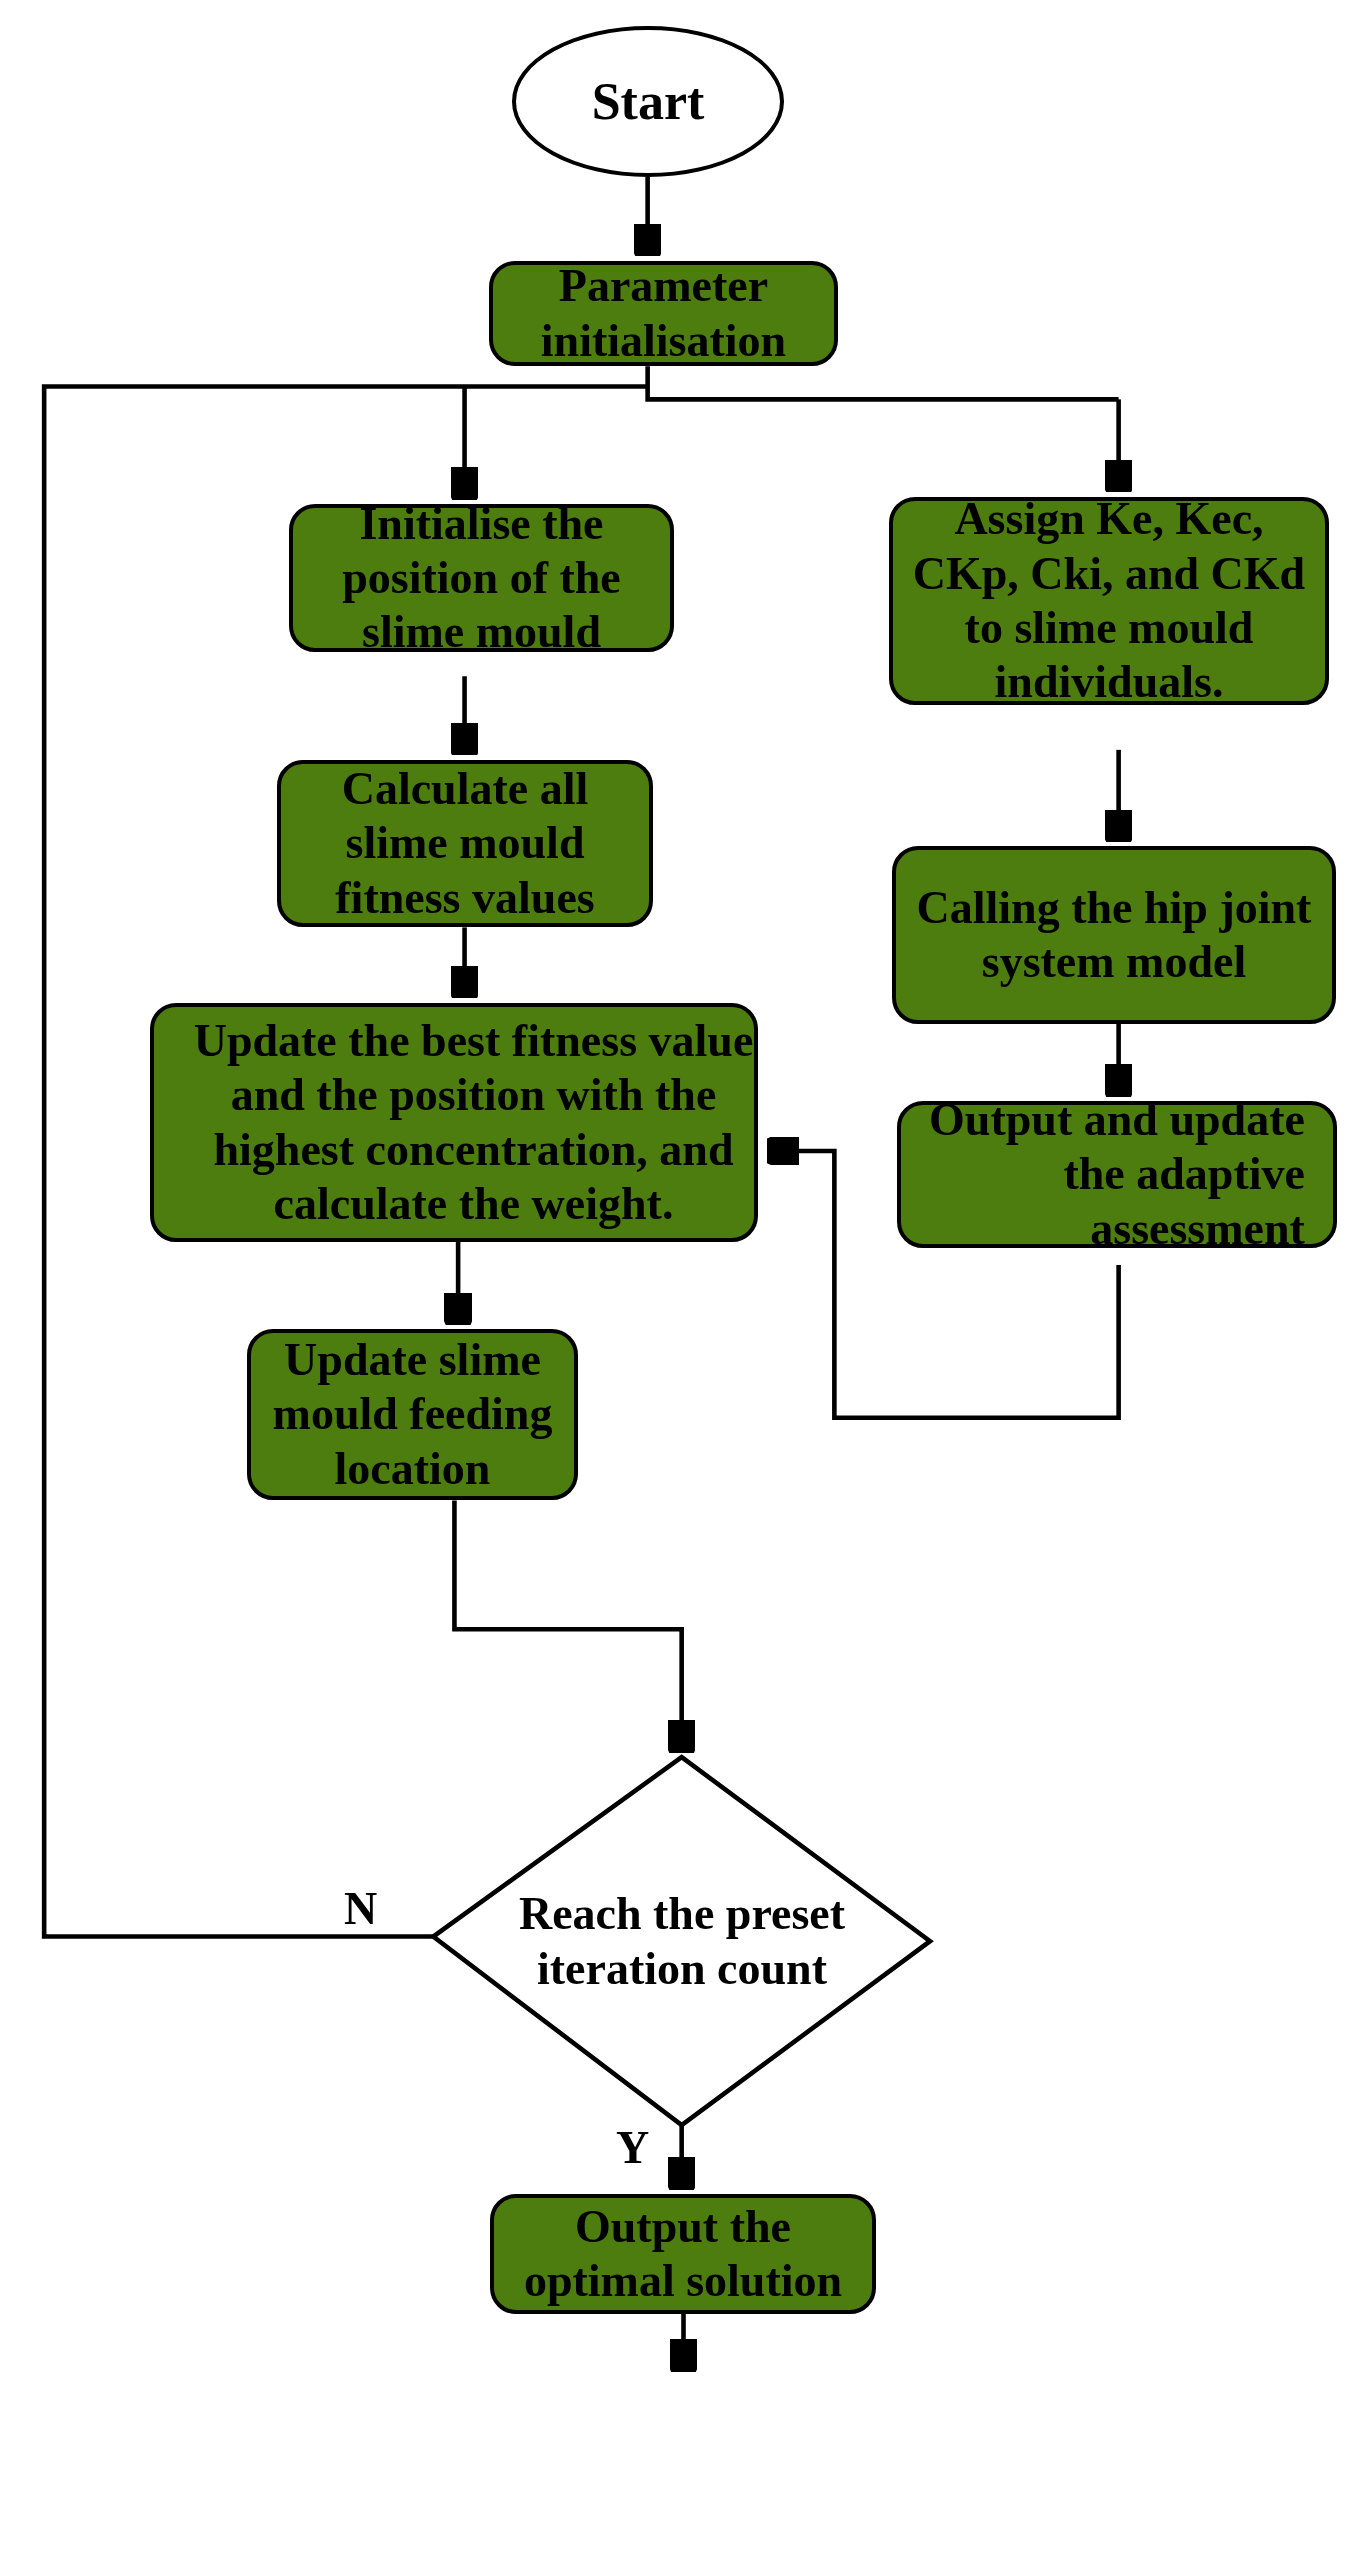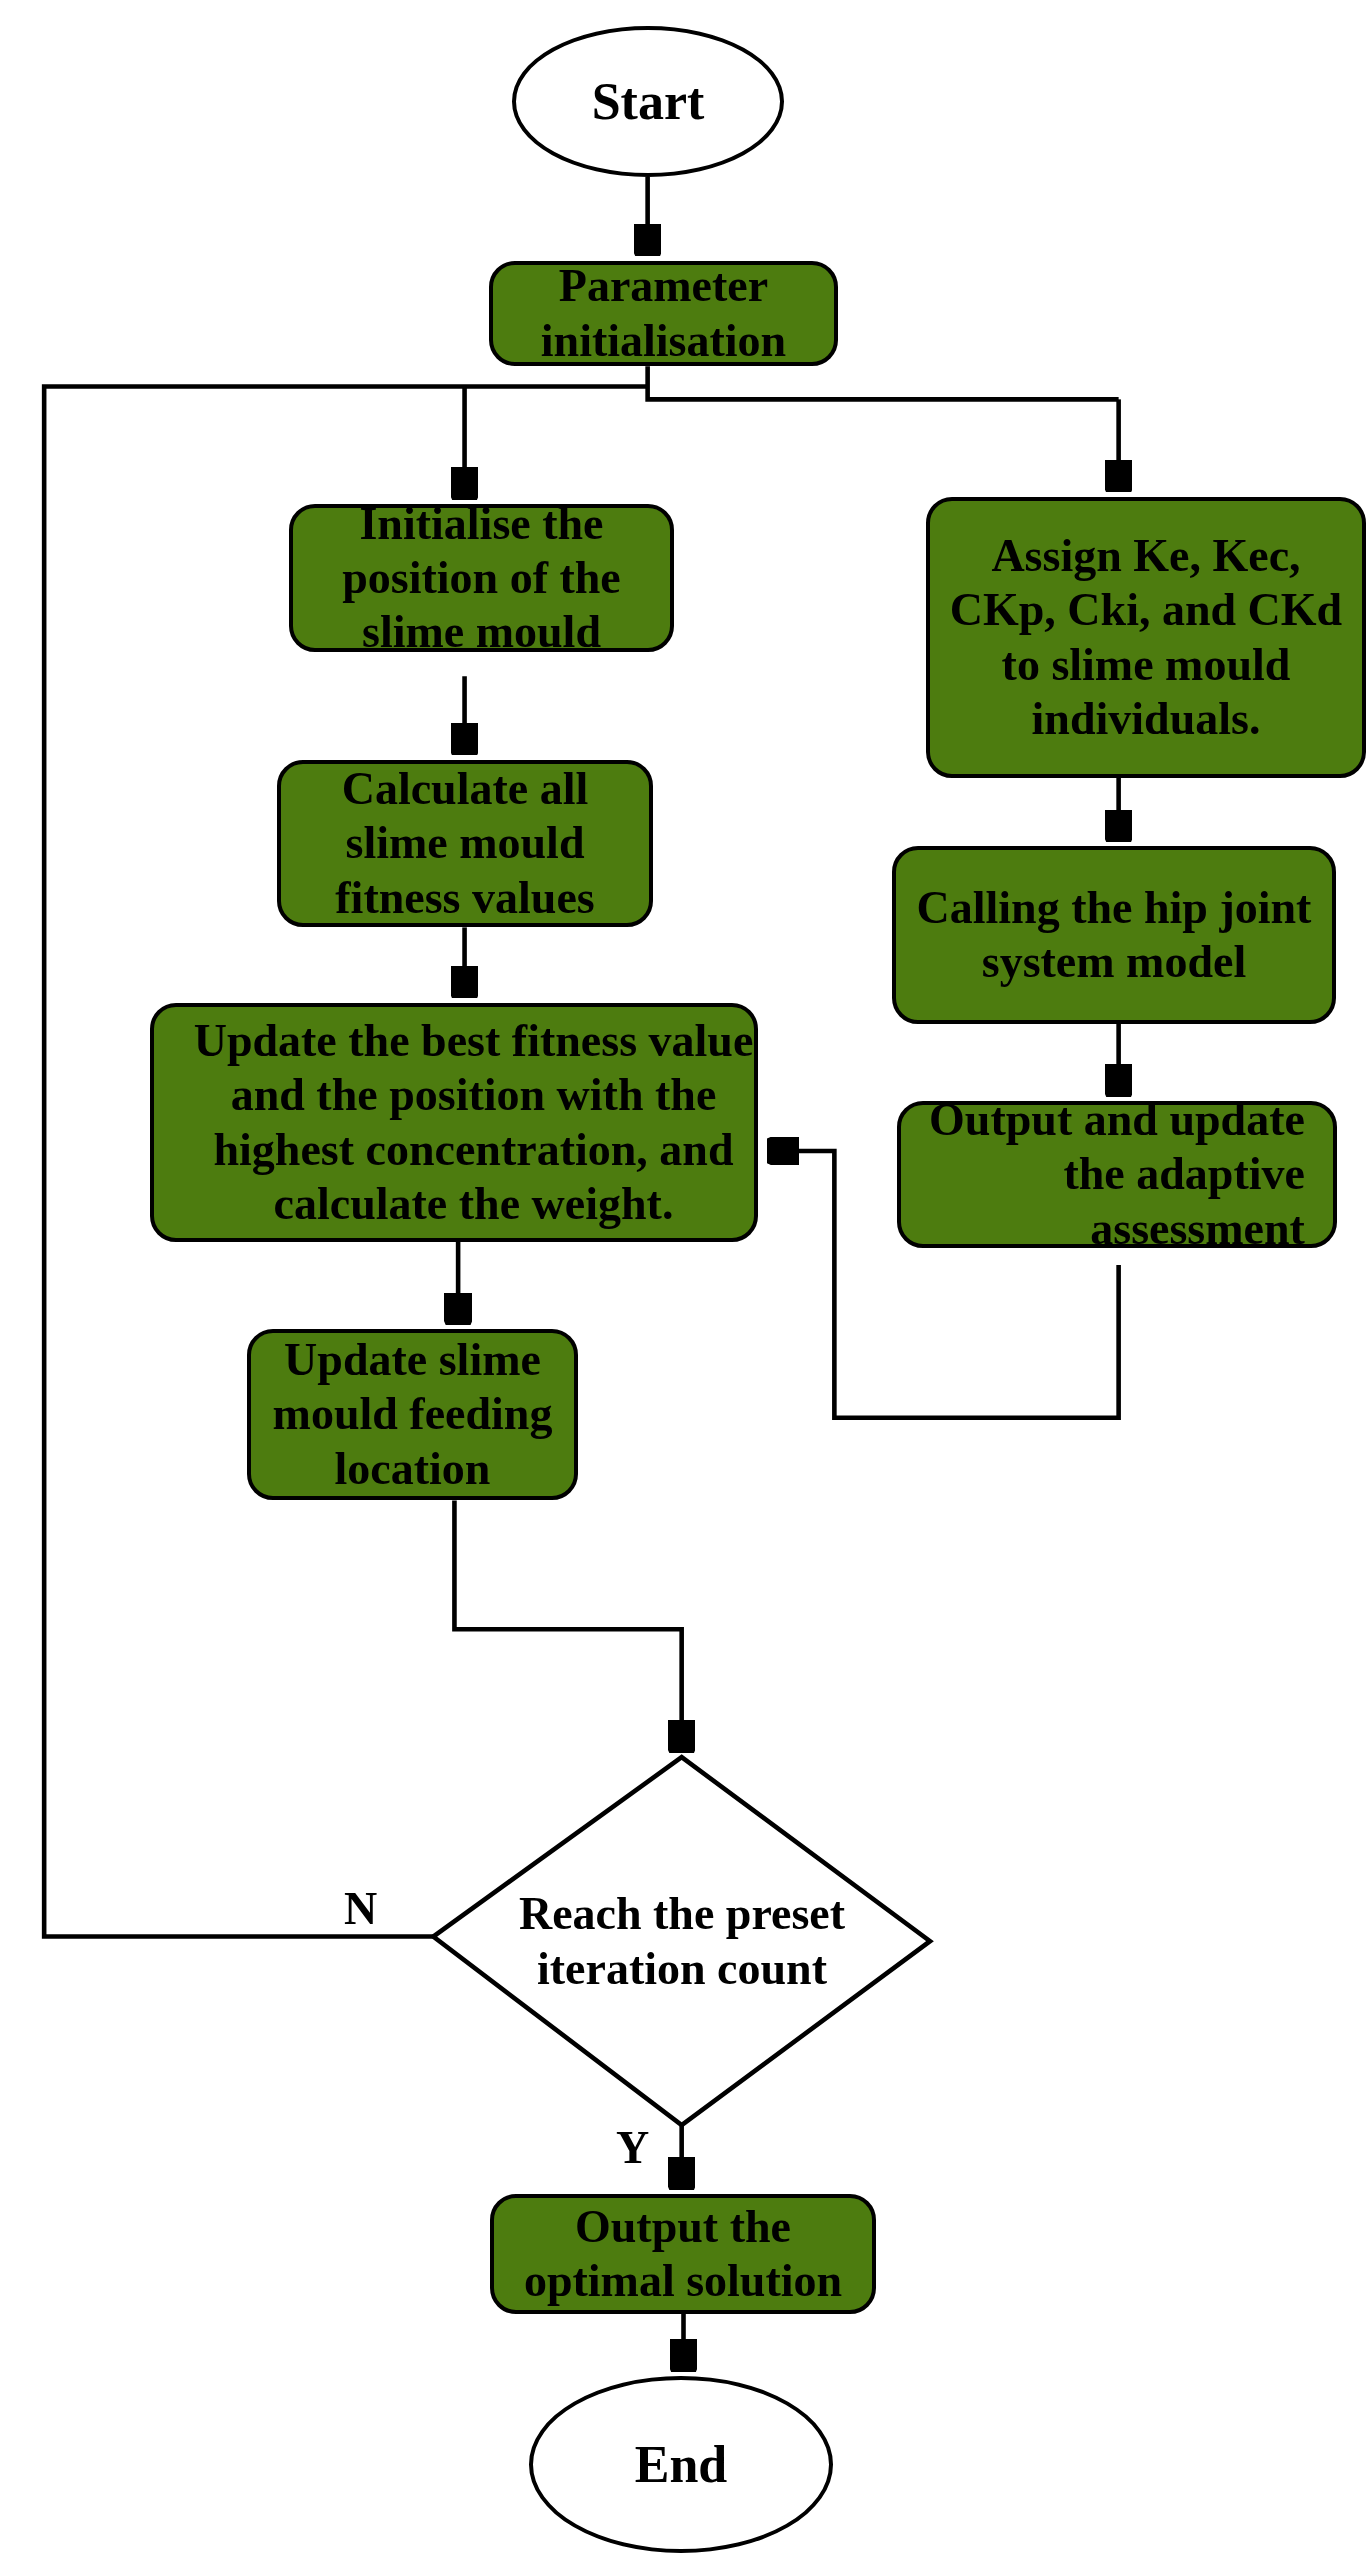--- a/index.html
+++ b/index.html
@@ -89,38 +89,37 @@
 
   <div class="node box" style="left:150px;top:1003px;width:608px;height:239px;padding-left:39px;">Update the best fitness value
 and the position with the
 highest concentration, and
 calculate the weight.</div>
 
   <div class="node box" style="left:247px;top:1329px;width:331px;height:171px;text-align:center;">Update slime
 mould feeding
 location</div>
 
-  <div class="node box" style="left:889px;top:497px;width:440px;height:281px;margin-left:37px;">Assign Ke, Kec,
+  <div class="node box" style="left:889px;top:497px;width:440px;height:208px;">Assign Ke, Kec,
 CKp, Cki, and CKd
 to slime mould
 individuals.</div>
 
   <div class="node box" style="left:892px;top:846px;width:444px;height:178px;">Calling the hip joint
 system model</div>
 
   <div class="node box" style="left:897px;top:1101px;width:440px;height:147px;text-align:right;">Output and update
 the adaptive
 assessment</div>
 
   <div class="node plain" style="left:489px;top:1868px;width:386px;height:147px;">Reach the preset
 iteration count</div>
 
   <div class="node box" style="left:490px;top:2194px;width:386px;height:120px;">Output the
 optimal solution</div>
 
-  <div class="node oval" style="left:529px;top:2376px;width:304px;height:177px;">End</div>
 
   <div class="node plain lbl" style="left:319px;top:1882px;width:83px;height:55px;">N</div>
 
   <div class="node plain lbl" style="left:591px;top:2121px;width:83px;height:55px;">Y</div>
 
 </div>
 
 
 </body></html>

